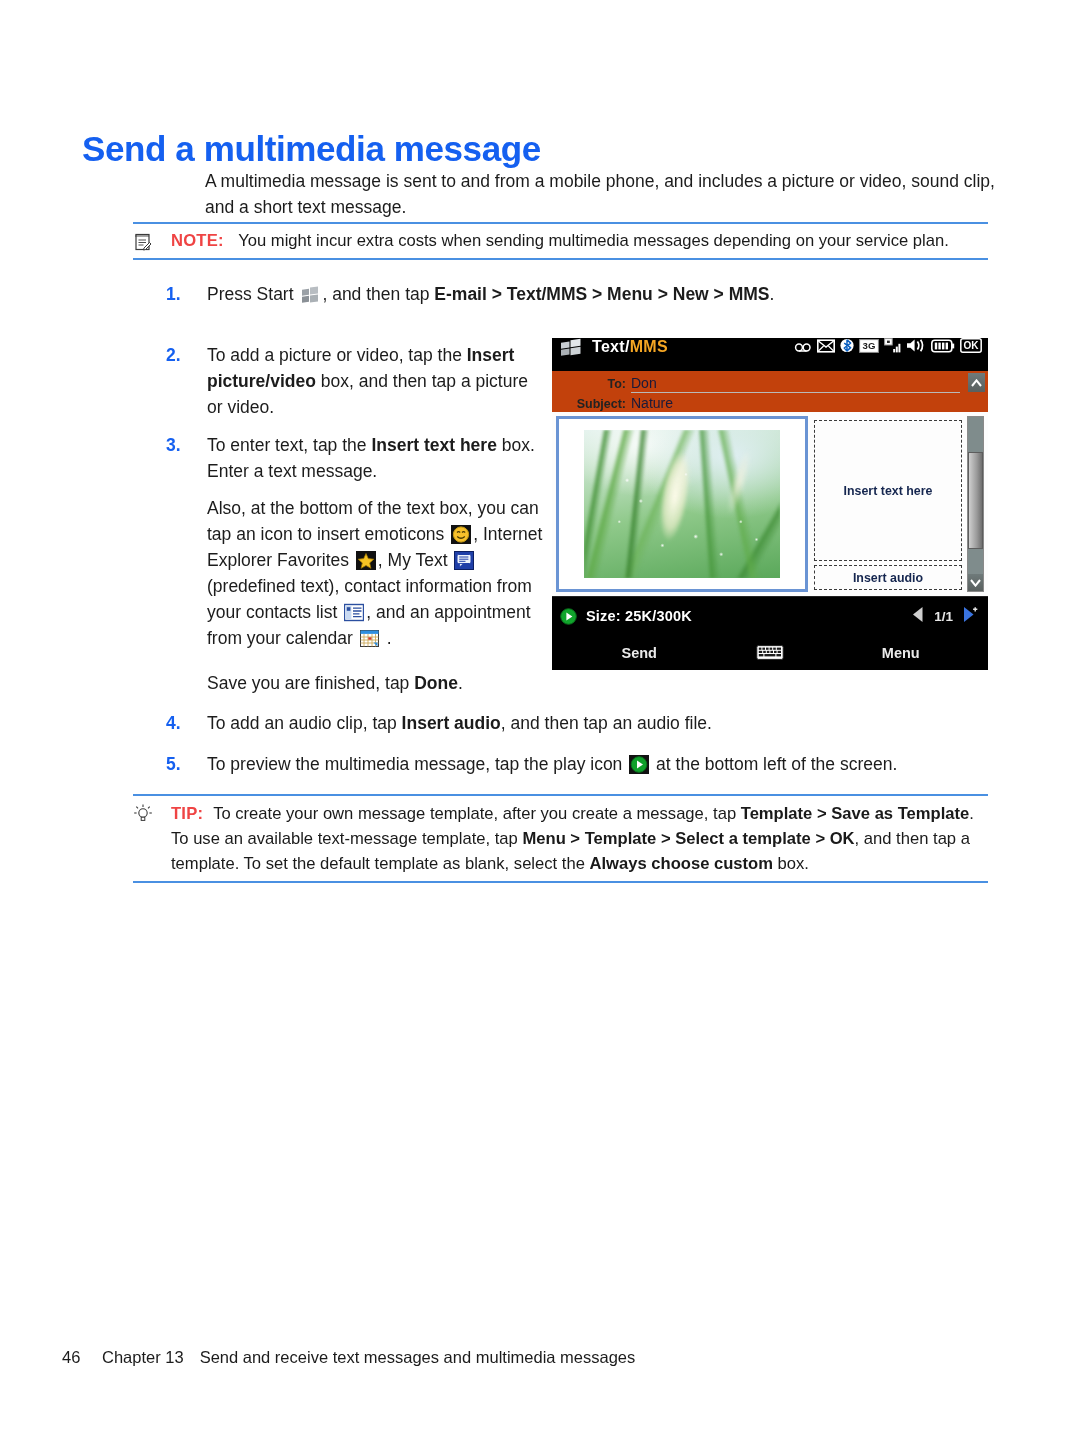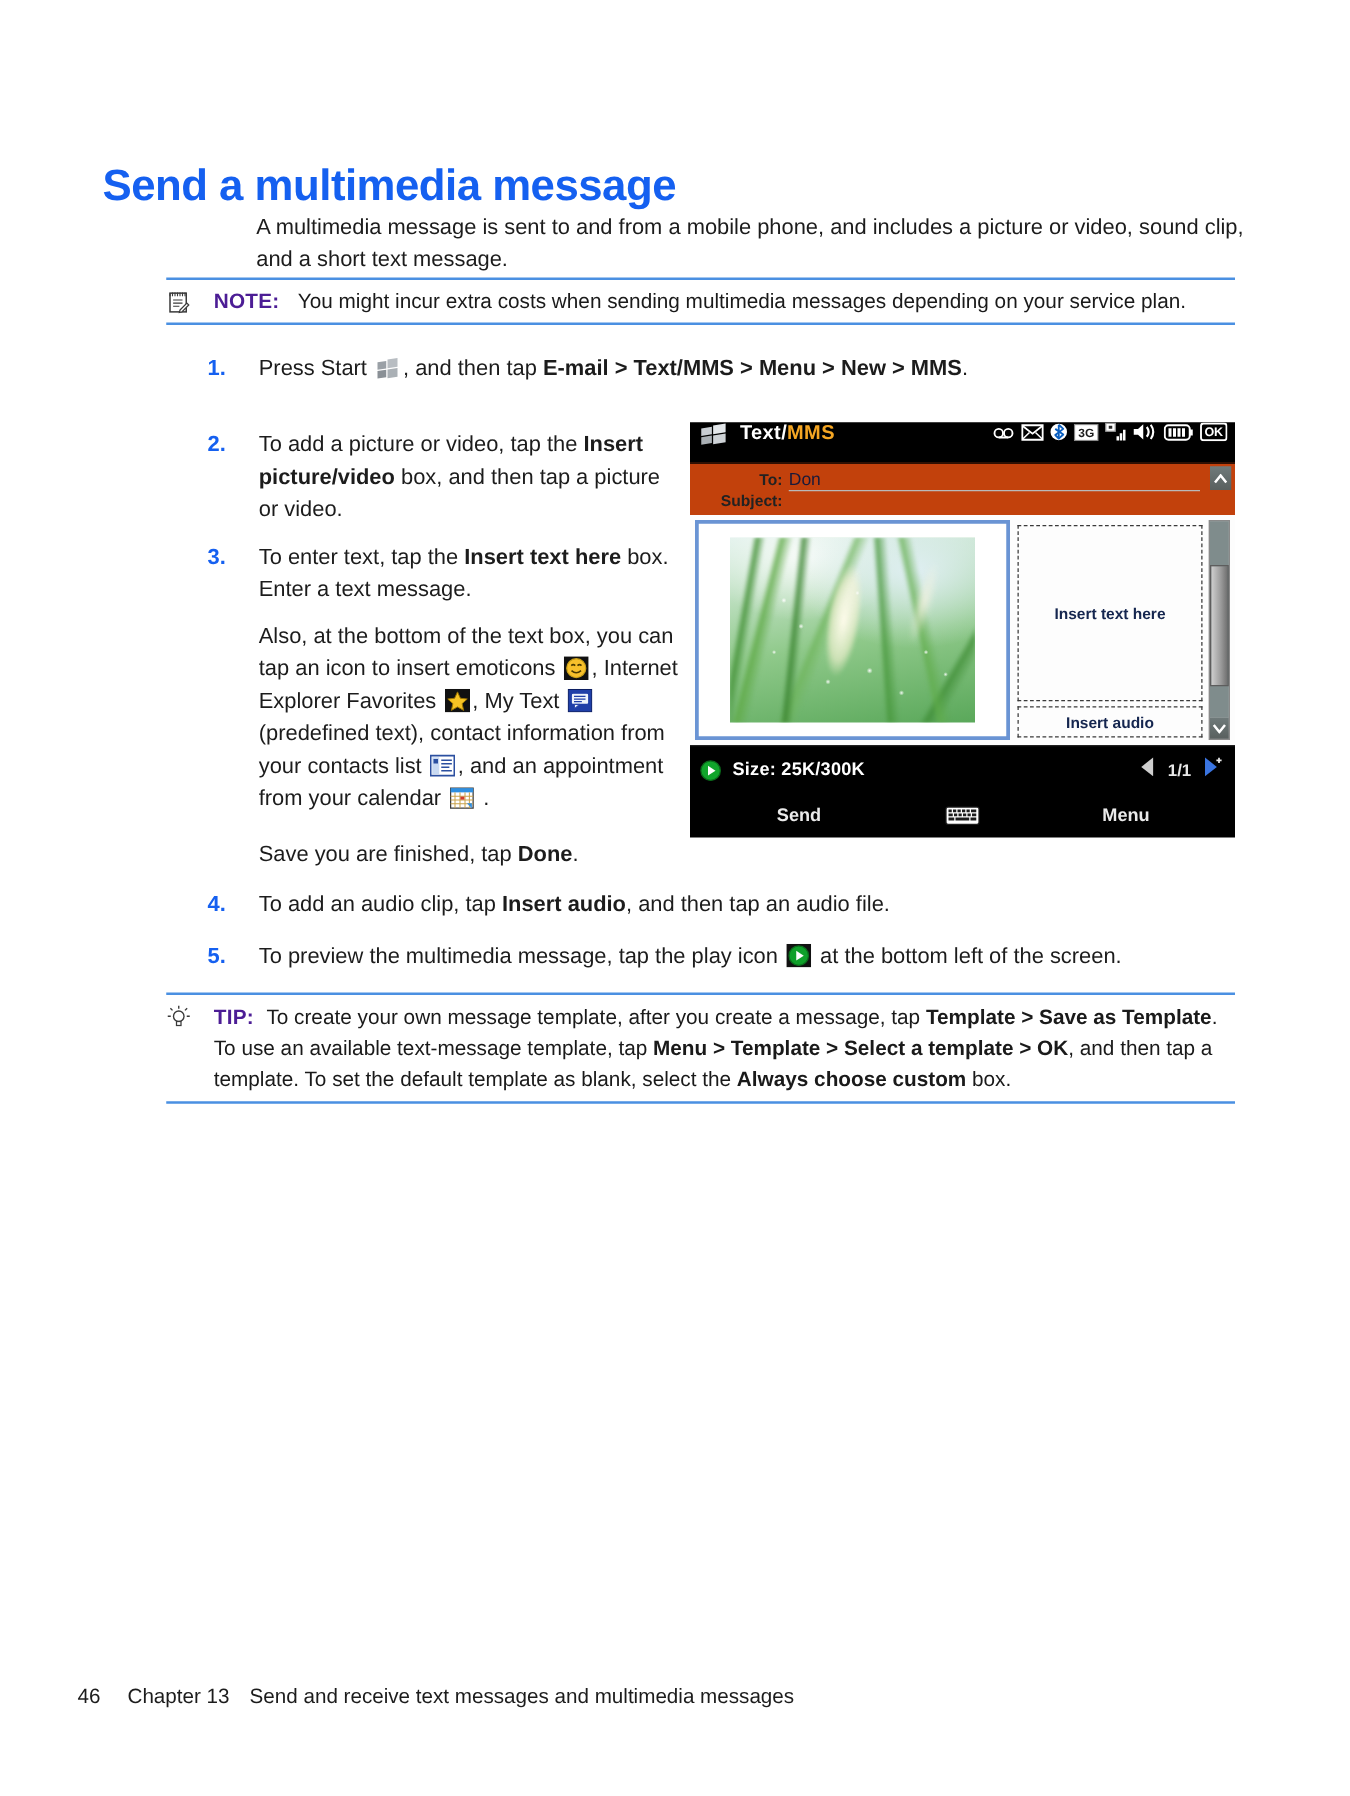--- a/index.html
+++ b/index.html
@@ -64,21 +64,21 @@
     position: absolute;
     left: 0;
     top: 1px;
     width: 26px;
     height: 24px;
     display: flex;
     align-items: center;
     justify-content: flex-start;
   }
   .admon .kw {
-    color: #4c1d95;
+    color: #ef4444;
     font-weight: bold;
     letter-spacing: 0.2px;
   }
   #note-admon { top: 222px; }
   #tip-admon  { top: 794px; }
   #tip-admon .admon-inner { line-height: 25px; }
 
   
   .step {
     position: absolute;
@@ -569,20 +569,21 @@
       </span>
     </div>
 
     <div class="headers">
       <div class="hrow">
         <span class="hlabel">To:</span>
         <span class="hvalue">Don</span>
       </div>
       <div class="hrow">
         <span class="hlabel">Subject:</span>
+        <span class="hvalue">Nature</span>
       </div>
       <div style="position:absolute;right:3px;top:2px;width:17px;height:19px;background:linear-gradient(#6f7a7a,#59605f);display:flex;align-items:center;justify-content:center;">
         <svg width="11" height="8" viewBox="0 0 11 8">
             <path d="M1 7 L5.5 1.4 L10 7" fill="none" stroke="#ffffff" stroke-width="2"></path>
           </svg>
       </div>
     </div>
 
     <div class="canvas">
       <div class="pic-pane">

